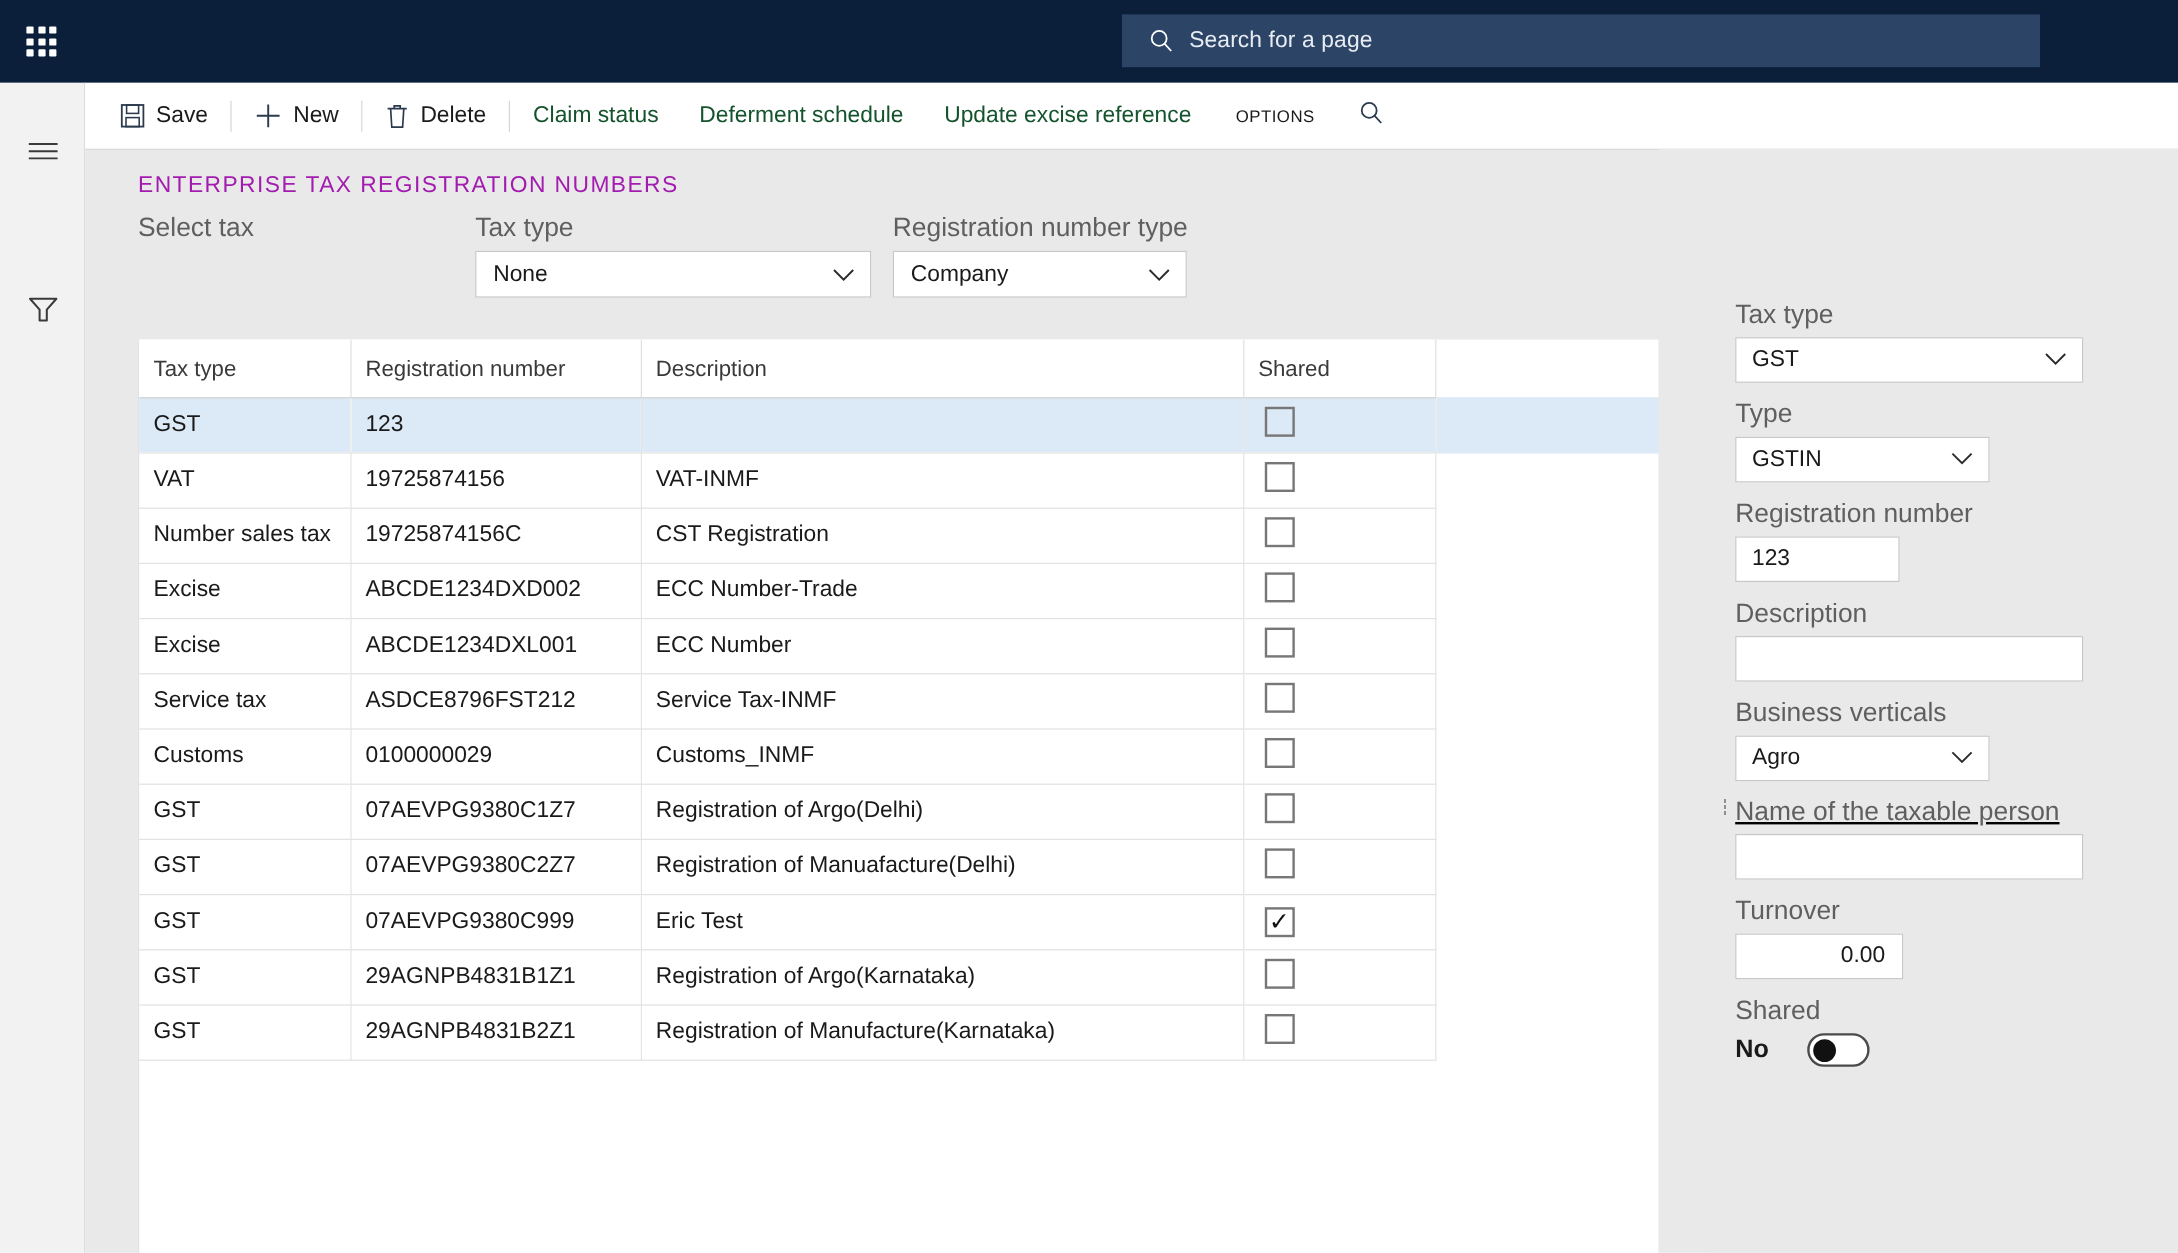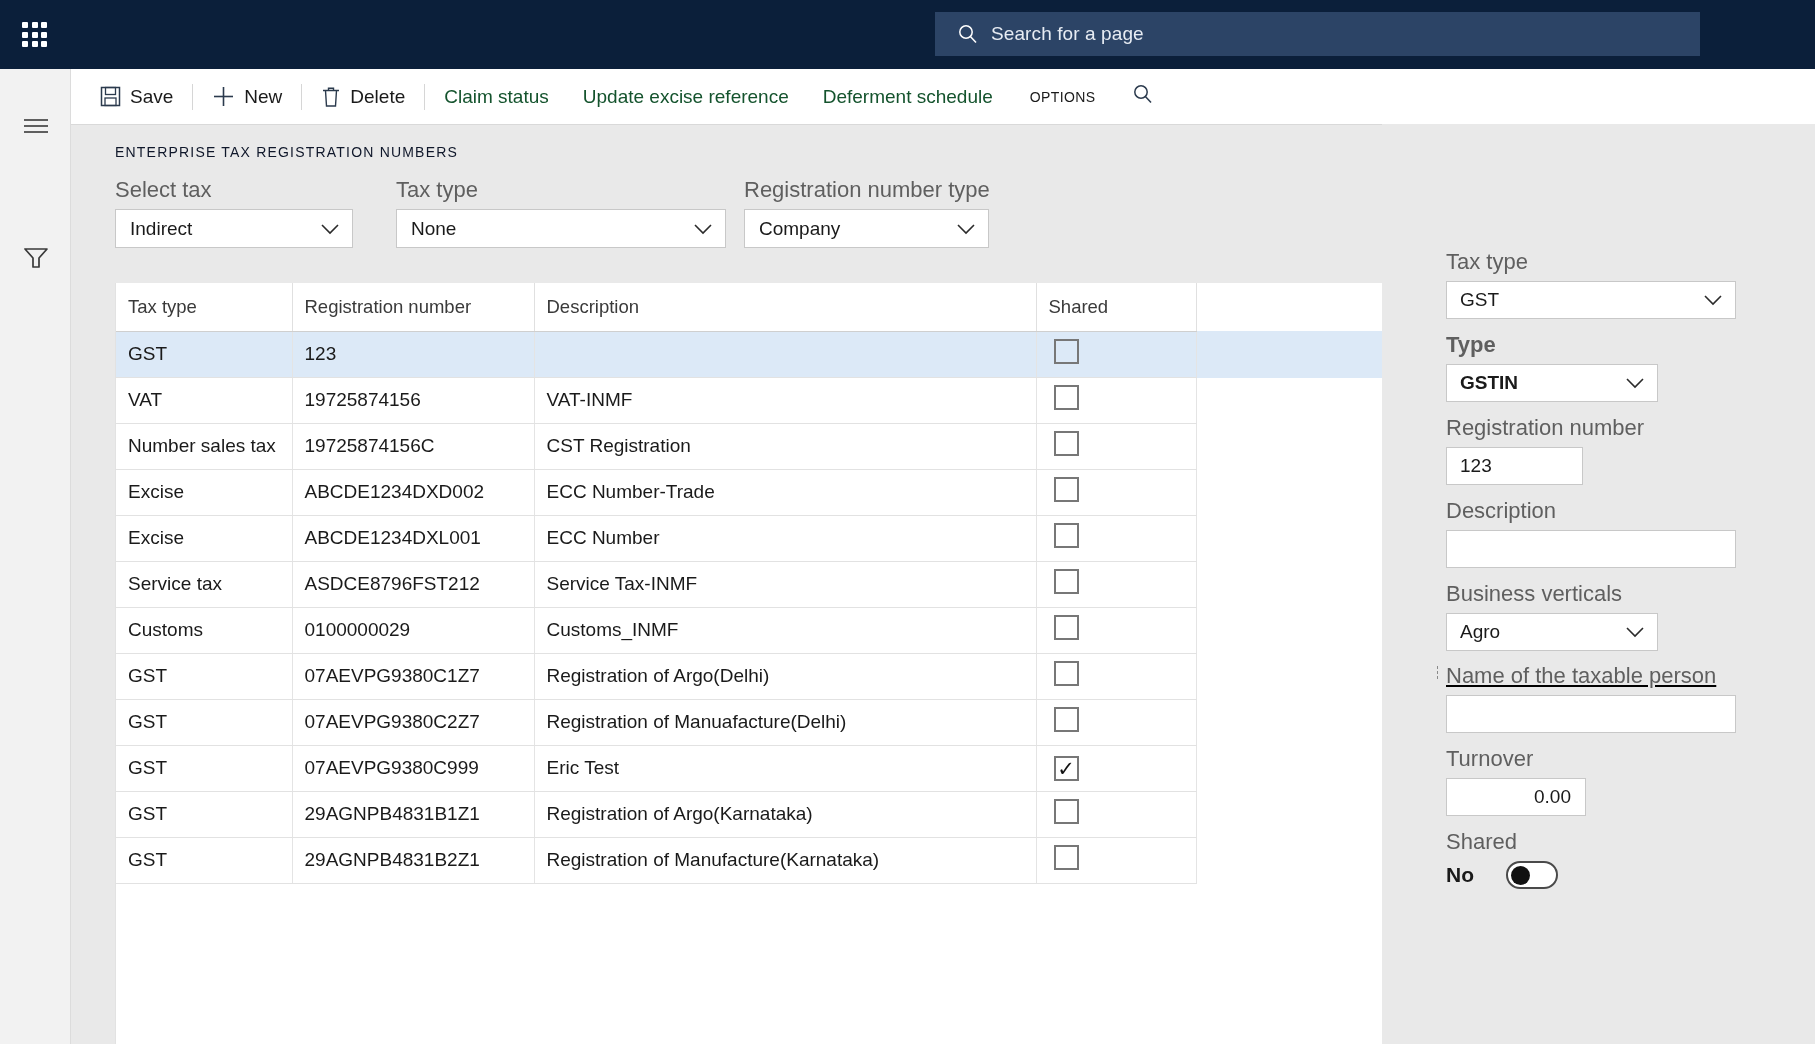--- a/index.html
+++ b/index.html
@@ -78,21 +78,21 @@
 
   
   .content {
     position: absolute; top: 124px; left: 71px;
     width: 1744px; height: 920px;
     background: #e9e9e9;
     border-top: 1px solid #d9d9d9;
   }
   .section-title {
     position: absolute; left: 44px; top: 19px;
-    font-size: 14px; color: #0f172a; letter-spacing: 1.2px;
+    font-size: 19px; color: #a21caf; letter-spacing: 1.2px;
   }
 
   
   .hdr-field { position: absolute; top: 52px; }
   .hdr-label {
     font-size: 18px; color: #5f5f5f; margin-bottom: 7px; display: block;
   }
   .combo {
     background: #ffffff; border: 1px solid #c8c8c8;
     height: 39px; display: flex; align-items: center;
@@ -251,52 +251,44 @@
         <path d="M7.5 4.5 V2.2 H12.5 V4.5" fill="none" stroke="#2b3a4d" stroke-width="1.4"></path>
       </svg>
     </span>
     <span>Delete</span>
   </div>
   <div class="tb-sep"></div>
   <div class="tb-item disabled">
     <span>Claim status</span>
   </div>
   <div class="tb-item disabled">
+    <span>Deferment schedule</span>
+  </div>
+  <div class="tb-item disabled">
     <span>Update excise reference</span>
-  </div>
-  <div class="tb-item disabled">
-    <span>Deferment schedule</span>
   </div>
   <div class="tb-item tb-options">
     <span>OPTIONS</span>
   </div>
   <div class="tb-item tb-search">
     <span>
       <svg width="22" height="22" viewBox="0 0 22 22">
         <circle cx="9" cy="9" r="6.2" fill="none" stroke="#2b3a4d" stroke-width="1.5"></circle>
         <line x1="13.4" y1="13.4" x2="19" y2="19.5" stroke="#2b3a4d" stroke-width="1.5"></line>
       </svg>
     </span>
   </div>
 </div>
 
 <div class="content">
 
   <div class="section-title">ENTERPRISE TAX REGISTRATION NUMBERS</div>
 
   <div class="hdr-field f-selecttax">
     <span class="d-label hdr-label">Select tax</span>
-    <div class="combo">
-      <span class="val">Indirect</span>
-      <span class="chev">
-        <svg width="20" height="12" viewBox="0 0 20 12">
-            <polyline points="2,2 10,10 18,2" fill="none" stroke="#2b2b2b" stroke-width="1.6"></polyline>
-          </svg>
-      </span>
-    </div>
   </div>
 
   <div class="hdr-field f-taxtype">
     <span class="d-label hdr-label">Tax type</span>
     <div class="combo">
       <span class="val">None</span>
       <span class="chev">
         <svg width="20" height="12" viewBox="0 0 20 12">
             <polyline points="2,2 10,10 18,2" fill="none" stroke="#2b2b2b" stroke-width="1.6"></polyline>
           </svg>
@@ -420,21 +412,21 @@
     <div class="d-input">
       <span class="val" style="flex:1">GST</span>
       <span class="chev">
         <svg width="20" height="12" viewBox="0 0 20 12">
             <polyline points="2,2 10,10 18,2" fill="none" stroke="#2b2b2b" stroke-width="1.6"></polyline>
           </svg>
       </span>
     </div>
   </div>
 
-  <div class="d-field" style="top:208px; width:212px;font-weight:bold;">
+  <div class="d-field" style="top:208px; width:212px;">
     <span class="d-label">Type</span>
     <div class="d-input">
       <span class="val" style="flex:1">GSTIN</span>
       <span class="chev">
         <svg width="20" height="12" viewBox="0 0 20 12">
             <polyline points="2,2 10,10 18,2" fill="none" stroke="#2b2b2b" stroke-width="1.6"></polyline>
           </svg>
       </span>
     </div>
   </div>

